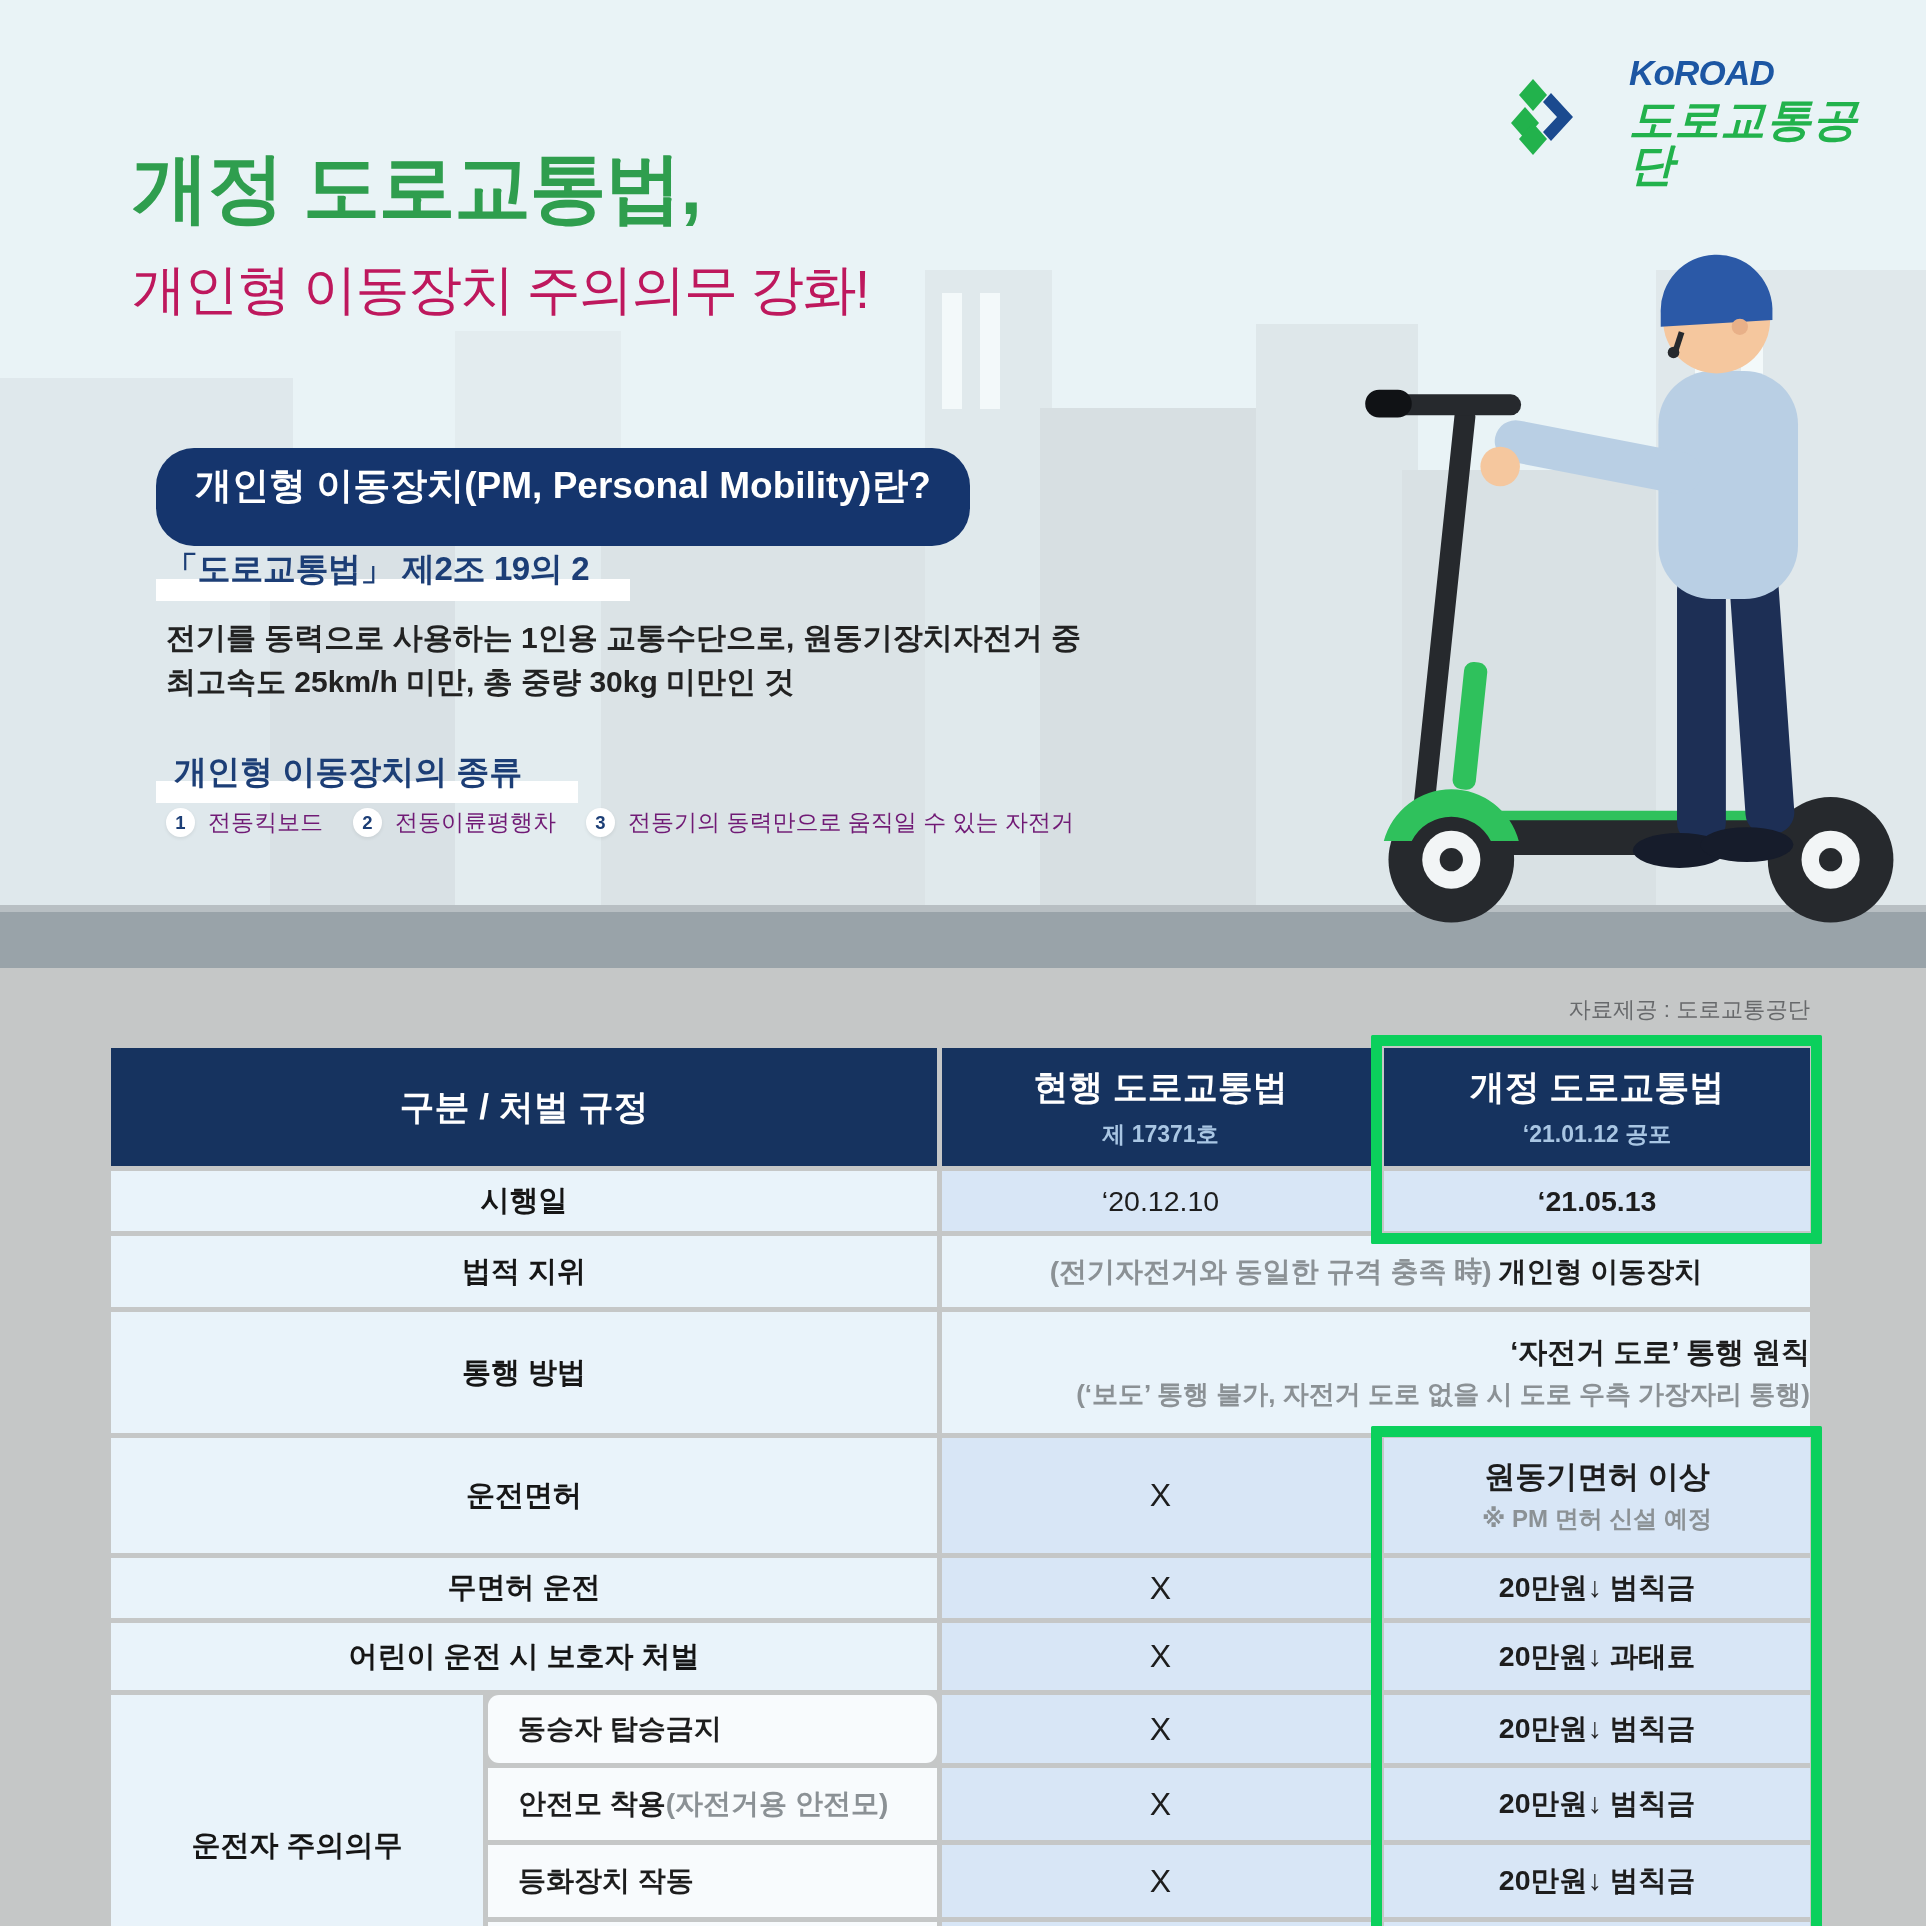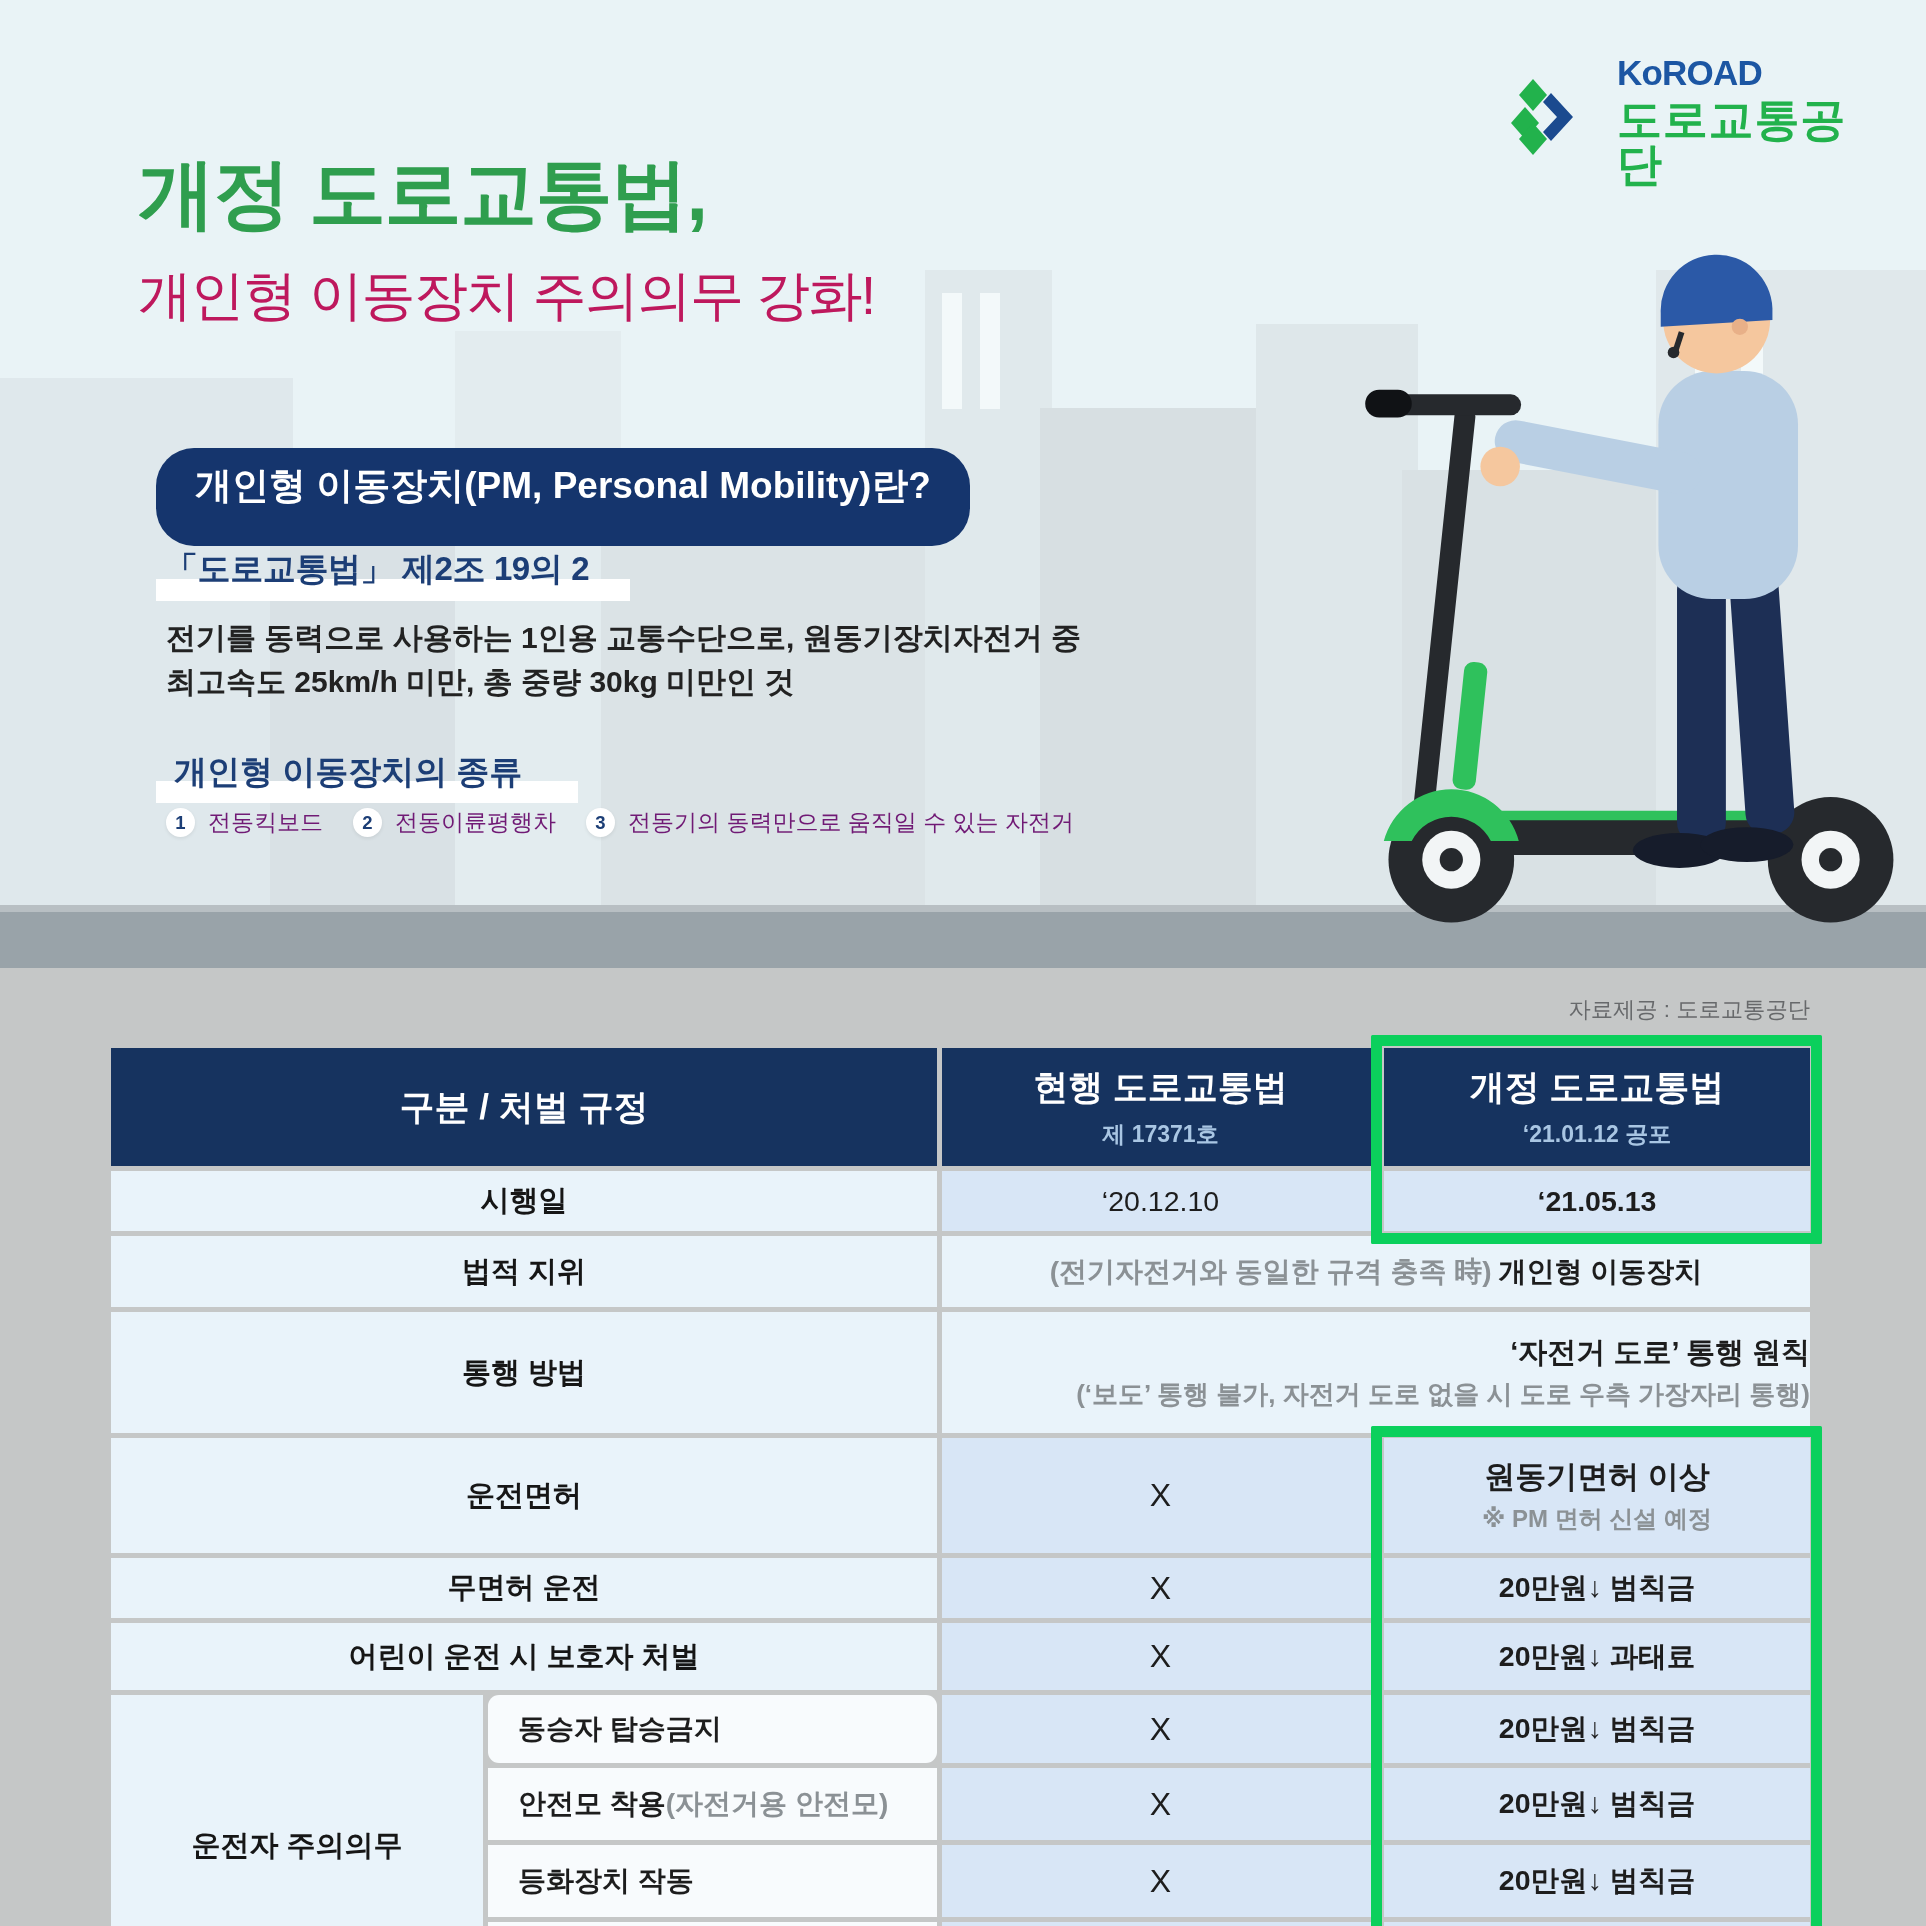--- a/index.html
+++ b/index.html
@@ -10,21 +10,21 @@
   .hero-bg{position:absolute;left:0;top:0;width:1926px;height:905px;background:#e9f3f6;z-index:0;}
   .bldg{position:absolute;z-index:0;}
   .slit{position:absolute;background:#f3f9fa;z-index:0;}
   .curb{position:absolute;left:0;top:905px;width:1926px;height:7px;background:#b8bfc3;z-index:1;}
   .road{position:absolute;left:0;top:912px;width:1926px;height:56px;background:#99a3a9;z-index:1;}
   .lower-bg{position:absolute;left:0;top:968px;width:1926px;height:1600px;background:#c5c7c7;z-index:0;}
 
   
   .logo{position:absolute;left:1495px;top:69px;width:389px;height:104px;display:flex;align-items:center;z-index:2;}
   .logo svg{width:116px;height:100px;flex:0 0 auto;}
-  .logo-text{margin-left:6px;line-height:1;}
+  .logo-text{margin-left:18px;line-height:1;font-style:italic;}
   .logo-en{font-size:35px;font-weight:800;color:#1c56a3;letter-spacing:-0.8px;}
   .logo-kr{font-size:45px;font-weight:800;color:#22b24c;margin-top:7px;letter-spacing:0.8px;}
 
   
   .title{position:absolute;left:128px;top:143px;z-index:2;line-height:1.06;}
   .t1{display:block;font-size:77px;font-weight:800;color:#2f9e4e;letter-spacing:-1.5px;}
   .t2{display:block;font-size:54px;font-weight:400;color:#be185d;letter-spacing:-1.5px;margin-top:32px;}
   .badge{position:absolute;left:156px;top:448px;z-index:2;display:inline-block;background:#15356d;color:#ffffff;
          font-size:37px;font-weight:700;line-height:76px;height:98px;padding:0 39px;border-radius:38px;}
   .underbar{position:absolute;background:#ffffff;z-index:1;}
@@ -91,21 +91,21 @@
       <path d="M14 36 L28 52 L14 68 L0 52 Z" fill="#22b24c" transform="translate(8,0)"></path>
       <path d="M30 52 L44 68 L30 84 L16 68 Z" fill="#22b24c"></path>
       <path d="M48 22 L70 46 L48 70 L40 61 L54 46 L40 31 Z" fill="#1b4a8f"></path>
     </svg>
     <div class="logo-text">
       <div class="logo-en">KoROAD</div>
       <div class="logo-kr">도로교통공단</div>
     </div>
   </div>
 
-  <h1 class="title" style="margin:10px;">
+  <h1 class="title" style="margin:4px;">
     <span class="t1">개정 도로교통법,</span>
     <span class="t2">개인형 이동장치 주의의무 강화!</span>
   </h1>
 
   <div class="badge">개인형 이동장치(PM, Personal Mobility)란?</div>
 
   <div class="underbar" style="left:156px;top:579px;width:474px;height:22.3px;"></div>
   <div class="law-ref">「도로교통법」 제2조 19의 2</div>
 
   <p class="law-desc">

